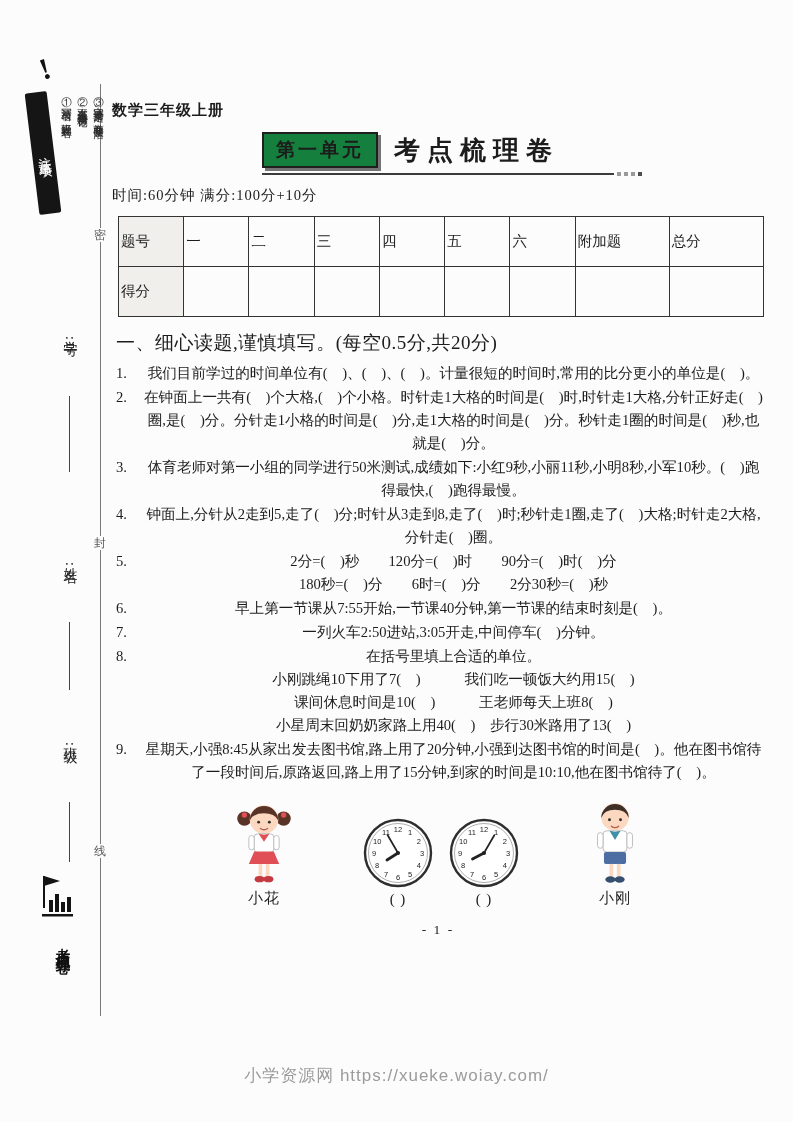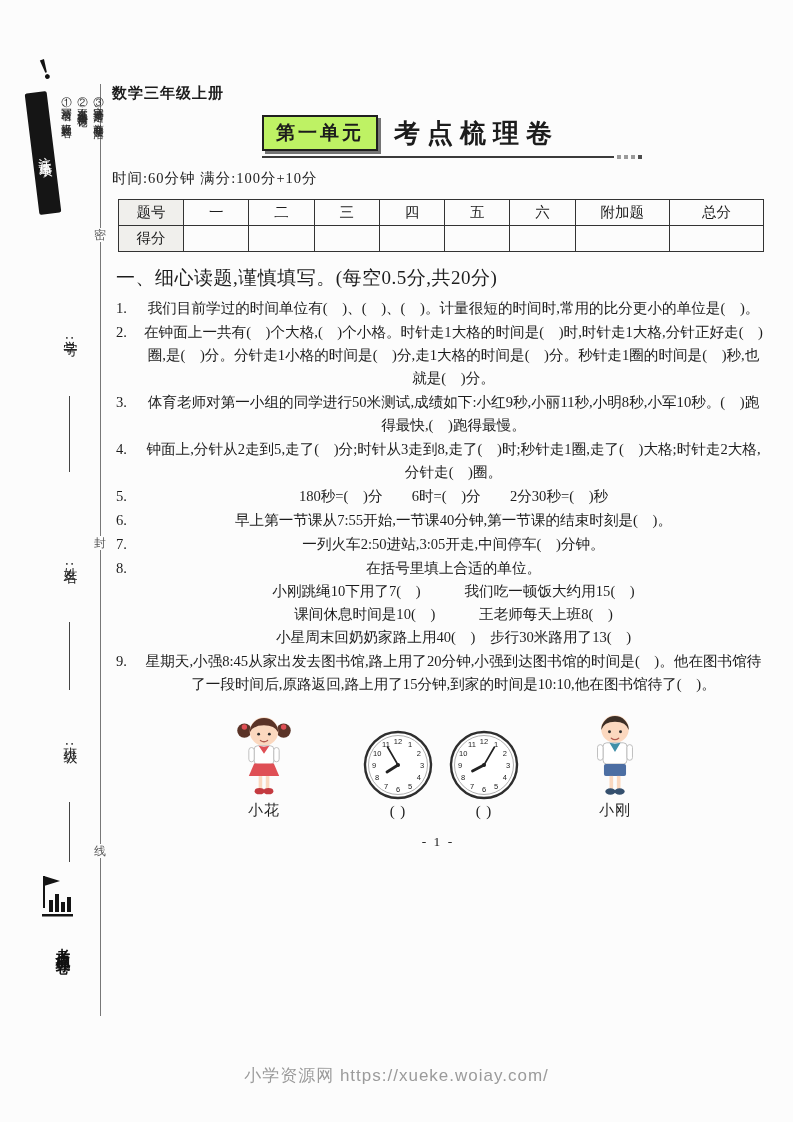--- a/index.html
+++ b/index.html
@@ -17,34 +17,34 @@
                  font-size:13px;letter-spacing:3px;transform:rotate(-7deg);border-radius:2px;}
   .notices{position:absolute;left:60px;top:88px;display:flex;gap:3px;}
   .notice-col{writing-mode:vertical-rl;font-size:10.5px;letter-spacing:1px;color:#2a2a2a;line-height:13px;}
   .vlabel{position:absolute;writing-mode:vertical-rl;font-size:14px;letter-spacing:3px;color:#222;}
   .vblank{position:absolute;width:1px;background:#444;}
   .brand{position:absolute;left:40px;top:874px;}
   .brand-label{position:absolute;left:53px;top:936px;writing-mode:vertical-rl;font-size:14.5px;
                font-weight:bold;letter-spacing:3px;color:#111;}
 
   
-  .main{position:absolute;left:112px;top:84px;width:652px;}
+  .main{position:absolute;left:112px;top:101px;width:652px;}
   .book-label{font-size:15px;font-weight:bold;letter-spacing:1px;}
   .title-row{position:relative;margin:12px 0 0 150px;width:352px;display:flex;align-items:flex-end;
              gap:16px;padding-bottom:5px;border-bottom:2px solid #3b3b3b;}
   .unit-box{border:2px solid #1f1f1f;box-shadow:3px 3px 0 rgba(25,25,25,.6);padding:3px 12px;
-            font-size:19px;font-weight:bold;letter-spacing:3px;background:#bef264;white-space:nowrap;}
+            font-size:19px;font-weight:bold;letter-spacing:3px;background:#15803d;white-space:nowrap;}
   .main-title{font-size:26px;font-weight:bold;letter-spacing:7px;white-space:nowrap;}
   .title-dots{position:absolute;right:-28px;bottom:-3px;display:flex;gap:3px;}
   .title-dots i{width:4px;height:4px;background:#9a9a9a;display:block;}
   .title-dots i:last-child{background:#4d4d4d;}
   .subtitle{font-size:14.5px;margin-top:11px;letter-spacing:1px;}
 
   table.score{border-collapse:collapse;margin:11px 0 0 6px;}
-  table.score td{border:1px solid #333;text-align:center;font-size:14.5px;height:25px;padding:0 2px;}
+  table.score td{border:1px solid #333;text-align:left;font-size:14.5px;height:25px;padding:12px 2px;}
   td.c-label{width:62px;background:#f0efec;}
   td.c-std{width:62px;} td.c-wide{width:92px;}
 
   .section-title{font-size:19px;font-weight:normal;margin:13px 0 6px 4px;letter-spacing:.5px;}
   .questions{margin-left:4px;}
   .q{display:flex;font-size:14.6px;line-height:23px;margin:1px 0;}
   .qnum{flex:0 0 auto;min-width:27px;}
   .qtext{flex:1;}
   .qtext div{white-space:pre-wrap;text-align:center;}
 
@@ -163,20 +163,21 @@
         </div>
         <div class="q">
           <span class="qnum">4.</span>
           <div class="qtext">
             <div>钟面上,分针从2走到5,走了(    )分;时针从3走到8,走了(    )时;秒针走1圈,走了(    )大格;时针走2大格,分针走(    )圈。</div>
           </div>
         </div>
         <div class="q">
           <span class="qnum">5.</span>
           <div class="qtext">
+            <div>2分=(    )秒        120分=(    )时        90分=(    )时(    )分</div>
             <div>180秒=(    )分        6时=(    )分        2分30秒=(    )秒</div>
           </div>
         </div>
         <div class="q">
           <span class="qnum">6.</span>
           <div class="qtext">
             <div>早上第一节课从7:55开始,一节课40分钟,第一节课的结束时刻是(    )。</div>
           </div>
         </div>
         <div class="q">

